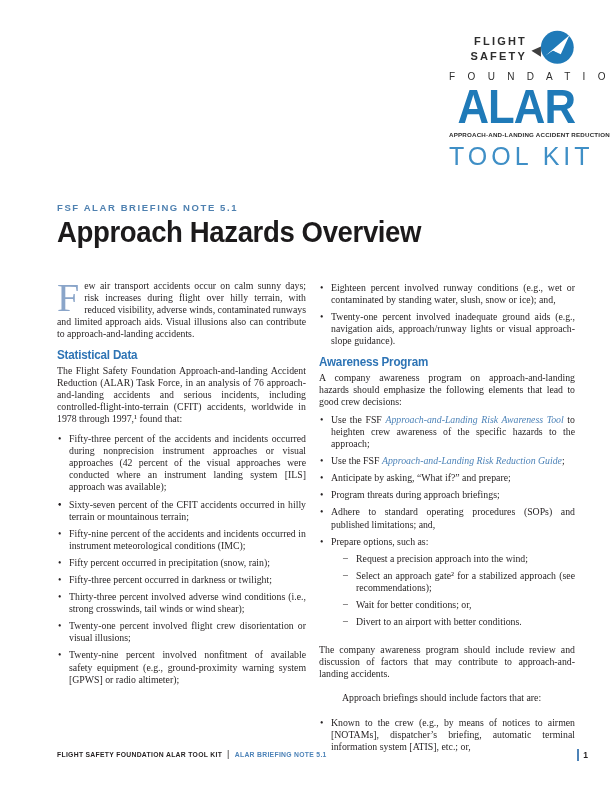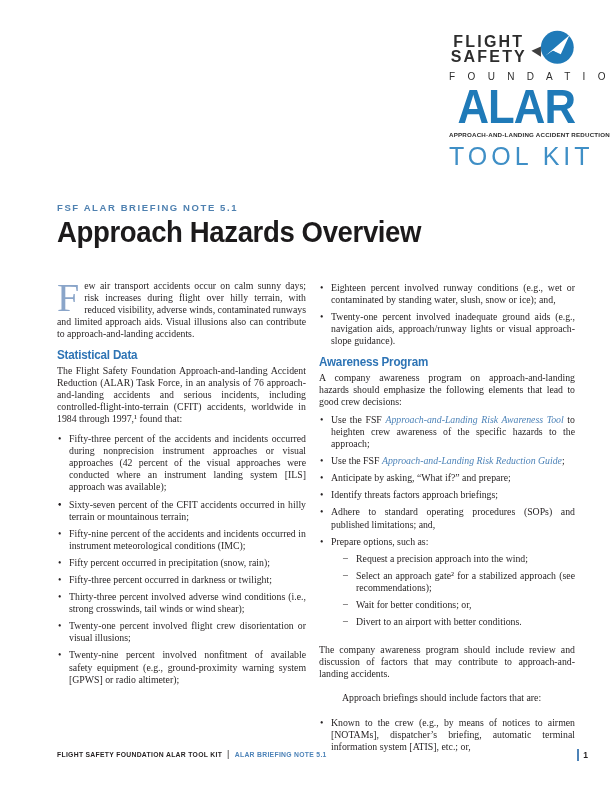--- a/index.html
+++ b/index.html
@@ -6,21 +6,21 @@
   .page{
     position:relative;width:612px;height:792px;background:#ffffff;
     margin:0 auto;overflow:hidden;
     font-family:"Liberation Serif",serif;color:#231f20;
     box-shadow:0 0 4px rgba(0,0,0,.4);
   }
   
   .logo{position:absolute;top:30px;right:37px;width:126px;text-align:right;}
   .logo-row{display:flex;justify-content:flex-end;align-items:center;gap:4px;}
   .logo-words{font-family:"Liberation Sans",sans-serif;font-weight:bold;
-    font-size:16px;letter-spacing:2.2px;color:#2d2d2d;line-height:15px;text-align:center;}
+    font-size:11px;letter-spacing:2.2px;color:#2d2d2d;line-height:15px;text-align:right;}
   .logo-icon{width:44px;height:38px;flex:0 0 auto;}
   .logo-foundation{font-family:"Liberation Sans",sans-serif;font-size:10px;
     letter-spacing:4.8px;color:#2d2d2d;margin-top:3px;white-space:nowrap;}
   .logo-alar{font-family:"Liberation Sans",sans-serif;font-weight:bold;font-size:46px;
     line-height:44px;color:#1f7ab8;letter-spacing:-1px;
     transform:scale(.95,1.05);transform-origin:right center;margin-top:2px;}
   .logo-tagline{font-family:"Liberation Sans",sans-serif;font-weight:bold;font-size:6.2px;
     letter-spacing:.2px;color:#2d2d2d;margin-top:3px;white-space:nowrap;}
   .logo-toolkit{font-family:"Liberation Sans",sans-serif;font-size:25px;
     letter-spacing:4px;color:#3f8fc6;margin-top:4px;white-space:nowrap;}
@@ -84,21 +84,21 @@
     <div class="logo-toolkit">TOOL KIT</div>
   </div>
 
   <div class="eyebrow">FSF ALAR BRIEFING NOTE 5.1</div>
   <h1 class="title" style="margin:0">Approach Hazards Overview</h1>
 
   <div class="col col-left">
     <p class="para"><span class="dropcap">F</span><span>ew air transport accidents occur on calm sunny days; risk increases during flight over hilly terrain, with reduced visibility, adverse winds, contaminated runways and limited approach aids. Visual illusions also can contribute to approach-and-landing accidents.</span></p>
 
     <div class="sec-head">Statistical Data</div>
-    <p class="para">The Flight Safety Foundation Approach-and-landing Accident Reduction (ALAR) Task Force, in an analysis of 76 approach-and-landing accidents and serious incidents, including controlled-flight-into-terrain (CFIT) accidents, worldwide in 1984 through 1997,¹ found that:</p>
+    <p class="para">The Flight Safety Foundation Approach-and-landing Accident Reduction (ALAR) Task Force, in an analysis of 76 approach-and-landing accidents and serious incidents, including controlled-flight-into-terrain (CFIT) accidents, worldwide in 1978 through 1997,¹ found that:</p>
 
     <ul class="blist">
       <li><span class="m">•</span><span>Fifty-three percent of the accidents and incidents occurred during nonprecision instrument approaches or visual approaches (42 percent of the visual approaches were conducted where an instrument landing system [ILS] approach was available);</span></li>
       <li><span class="m">•</span></li>
       <li><span class="m">•</span><span>Sixty-seven percent of the CFIT accidents occurred in hilly terrain or mountainous terrain;</span></li>
       <li><span class="m">•</span><span>Fifty-nine percent of the accidents and incidents occurred in instrument meteorological conditions (IMC);</span></li>
       <li><span class="m">•</span><span>Fifty percent occurred in precipitation (snow, rain);</span></li>
       <li><span class="m">•</span><span>Fifty-three percent occurred in darkness or twilight;</span></li>
       <li><span class="m">•</span><span>Thirty-three percent involved adverse wind conditions (i.e., strong crosswinds, tail winds or wind shear);</span></li>
       <li><span class="m">•</span><span>Twenty-one percent involved flight crew disorientation or visual illusions;</span></li>
@@ -112,21 +112,21 @@
       <li><span class="m">•</span><span>Twenty-one percent involved inadequate ground aids (e.g., navigation aids, approach/runway lights or visual approach-slope guidance).</span></li>
     </ul>
 
     <div class="sec-head">Awareness Program</div>
     <p class="para">A company awareness program on approach-and-landing hazards should emphasize the following elements that lead to good crew decisions:</p>
 
     <ul class="blist" style="margin-top:6px">
       <li><span class="m">•</span><span><span>Use the FSF </span><span class="em-link">Approach-and-Landing Risk Awareness Tool</span><span> to heighten crew awareness of the specific hazards to the approach;</span></span></li>
       <li><span class="m">•</span><span><span>Use the FSF </span><span class="em-link">Approach-and-Landing Risk Reduction Guide</span><span>;</span></span></li>
       <li><span class="m">•</span><span>Anticipate by asking, “What if?” and prepare;</span></li>
-      <li><span class="m">•</span><span>Identify threats factors approach briefings;</span></li>
+      <li><span class="m">•</span><span>Program threats during approach briefings;</span></li>
       <li><span class="m">•</span><span>Adhere to standard operating procedures (SOPs) and published limitations; and,</span></li>
       <li style="margin-bottom:0"><span class="m">•</span><span>Prepare options, such as:</span>
         <ul class="sublist">
           <li><span class="m">–</span><span>Request a precision approach into the wind;</span></li>
           <li><span class="m">–</span><span>Select an approach gate² for a stabilized approach (see recommendations);</span></li>
           <li><span class="m">–</span><span>Wait for better conditions; or,</span></li>
           <li><span class="m">–</span><span>Divert to an airport with better conditions.</span></li>
         </ul>
       </li>
     </ul>

